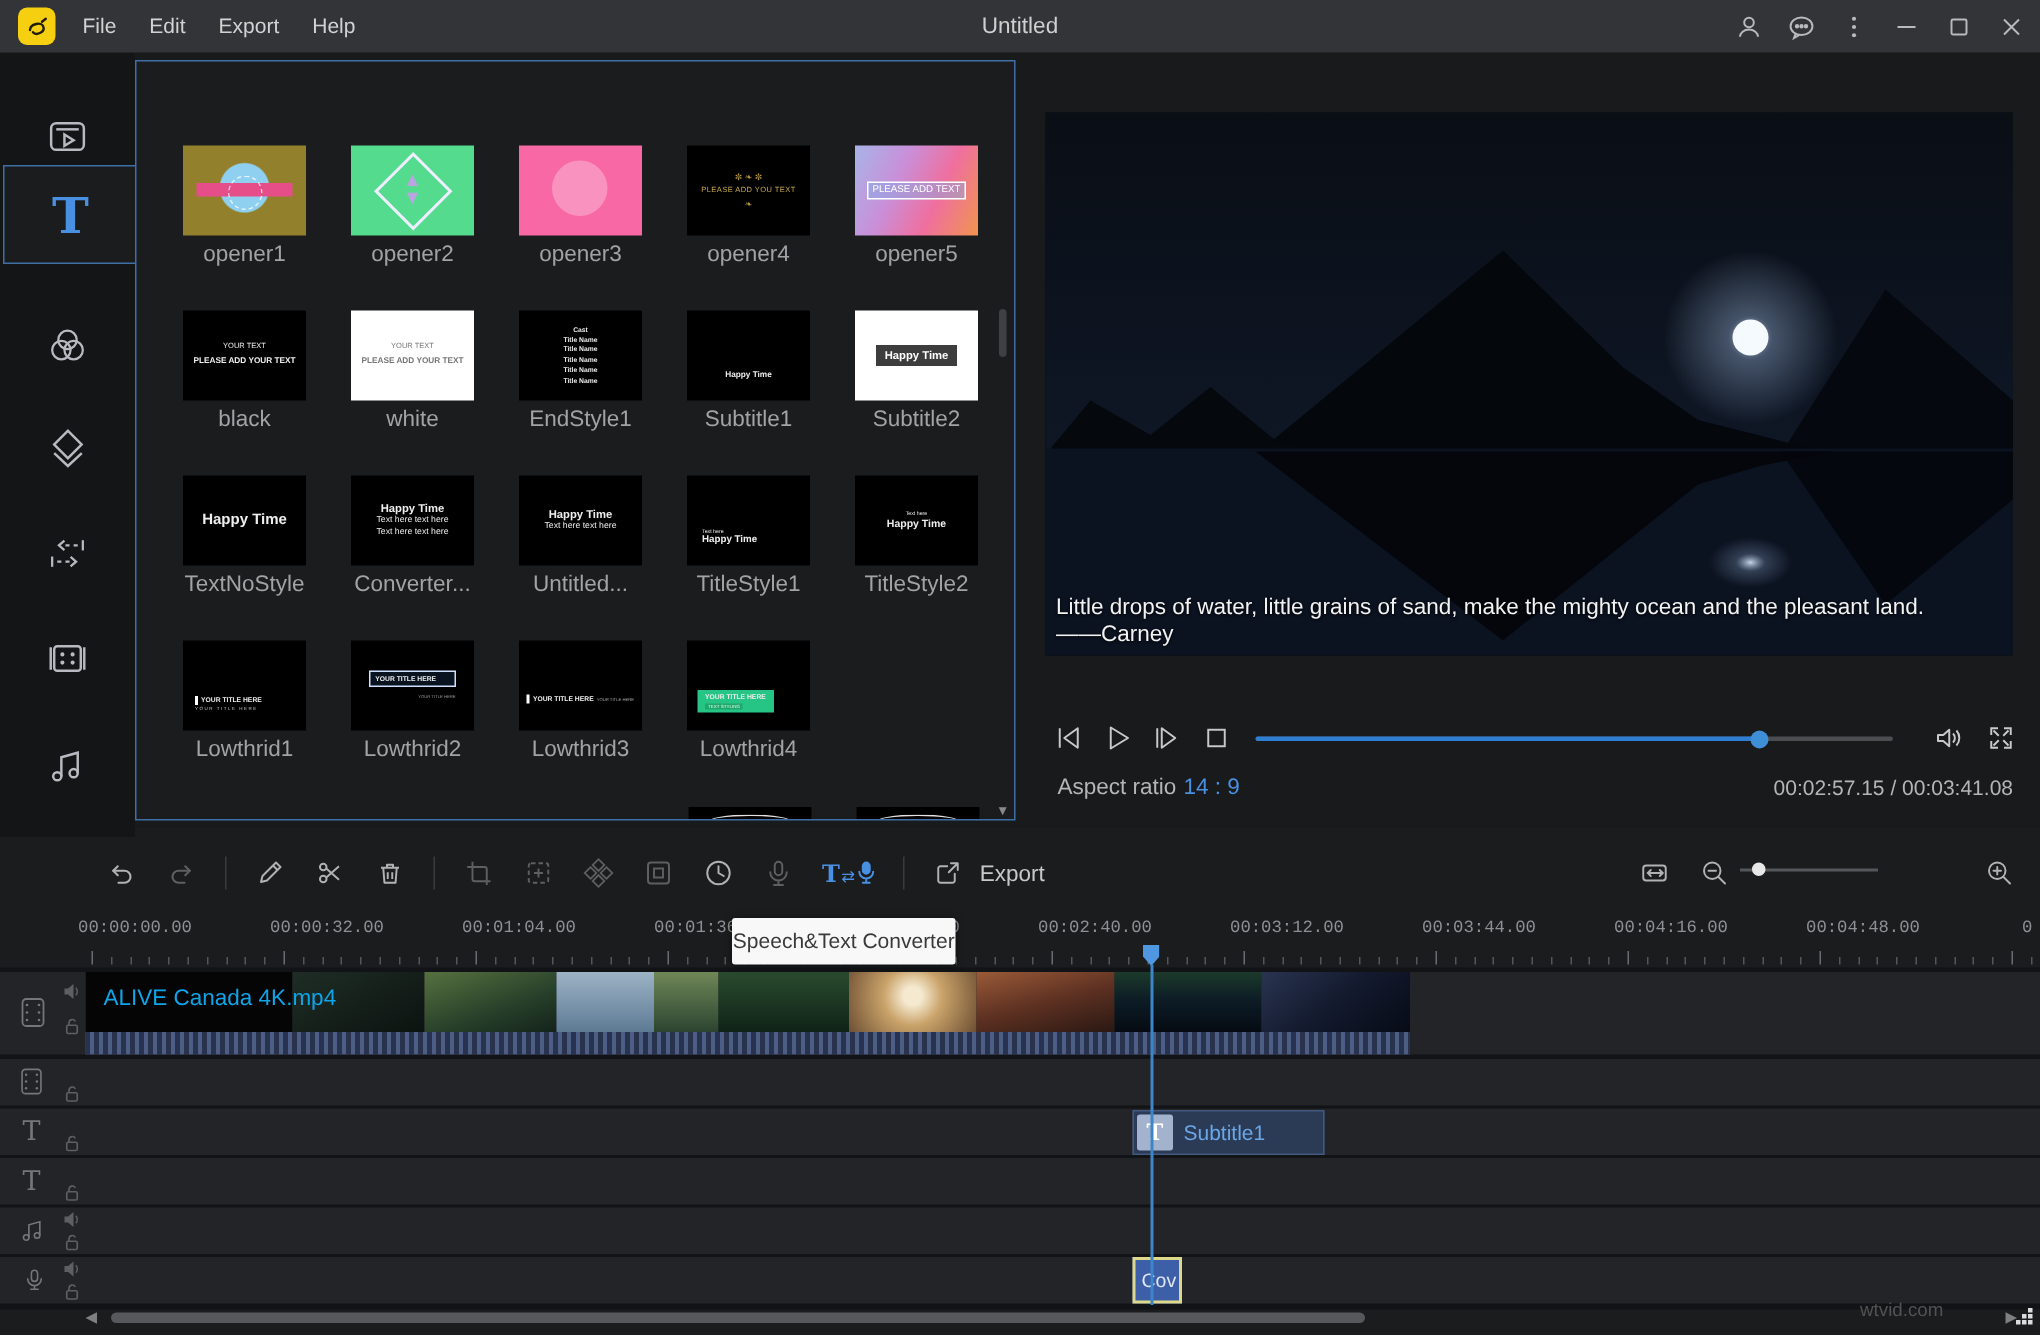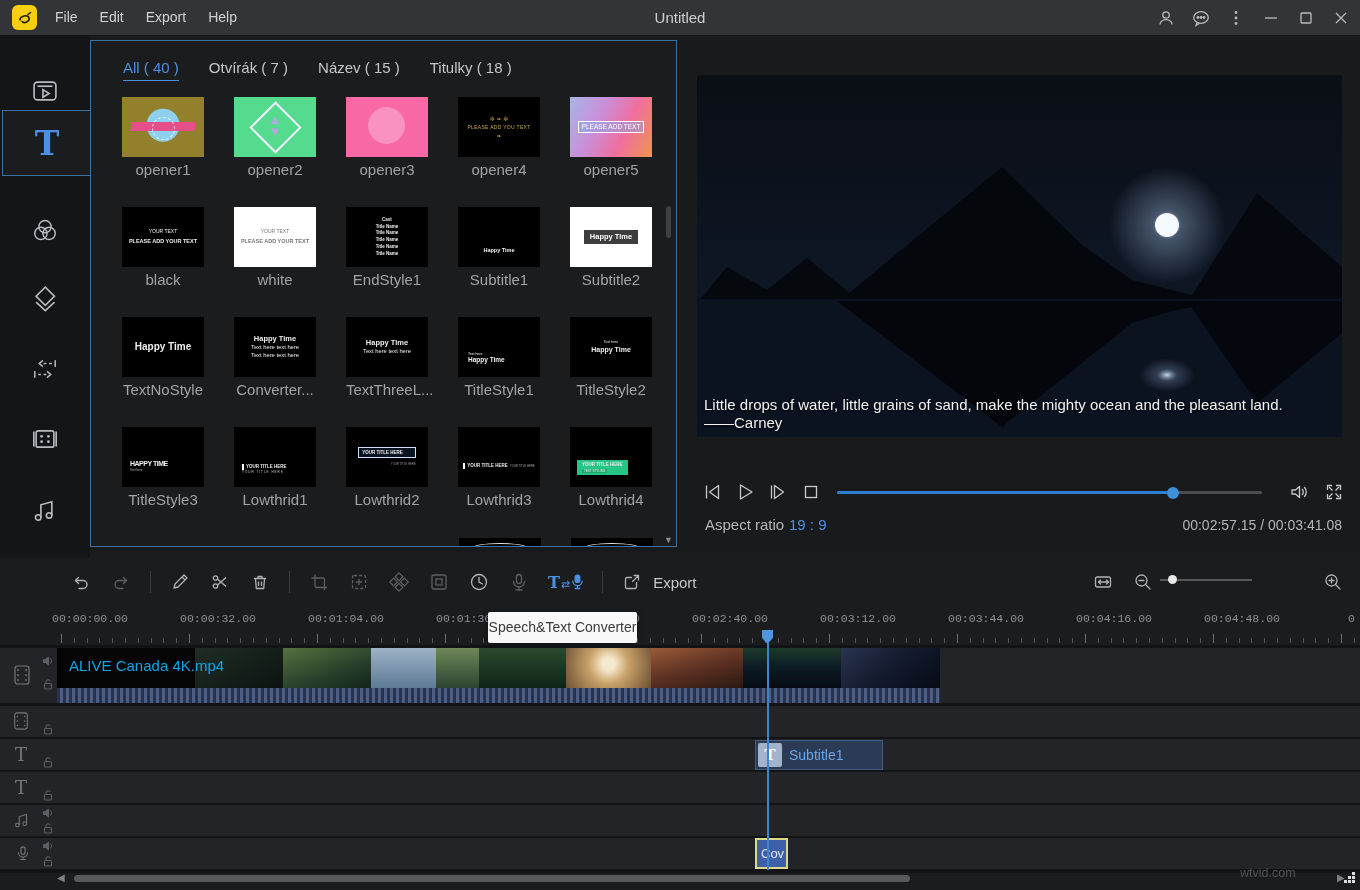--- a/index.html
+++ b/index.html
@@ -292,29 +292,20 @@
         <svg width="32" height="30" viewBox="0 0 22 22" fill="none" stroke="currentColor" stroke-width="1.2">
           <path d="M8 16.5 V7.2 l8-2.2 V15"></path>
             <circle cx="6" cy="16.5" r="2"></circle>
             <circle cx="14" cy="15" r="2"></circle>
           </svg>
         </span>
     </div>
   </aside>
 
   <section class="panel">
-    <div class="tabs">
-  <span class="tab active">All ( 40 )</span>
-
-  <span class="tab">Otvírák ( 7 )</span>
-
-  <span class="tab">Název ( 15 )</span>
-
-  <span class="tab">Titulky ( 18 )</span>
-</div>
     <div class="grid">
   <div class="card">
     <div class="thumb s-opener1">
       <div class="lines"></div>
     </div>
     <div class="tlabel">opener1</div>
   </div>
 
   <div class="card">
     <div class="thumb s-opener2">
@@ -420,21 +411,21 @@
     <div class="tlabel">Converter...</div>
   </div>
 
   <div class="card">
     <div class="thumb s-texttwo">
       <div class="lines">
               <div class="ln ln0">Happy Time</div>
               <div class="ln ln1">Text here text here</div>
             </div>
     </div>
-    <div class="tlabel">TextThreeL...</div>
+    <div class="tlabel">Untitled...</div>
   </div>
 
   <div class="card">
     <div class="thumb s-titlestyle1">
       <div class="lines">
               <div class="ln ln0">Text here</div>
               <div class="ln ln1">Happy Time</div>
             </div>
     </div>
     <div class="tlabel">TitleStyle1</div>
@@ -443,29 +434,20 @@
   <div class="card">
     <div class="thumb s-titlestyle2">
       <div class="lines">
               <div class="ln ln0">Text here</div>
               <div class="ln ln1">Happy Time</div>
             </div>
     </div>
     <div class="tlabel">TitleStyle2</div>
   </div>
 
-  <div class="card">
-    <div class="thumb s-titlestyle3">
-      <div class="lines">
-              <div class="ln ln0">HAPPY TIME</div>
-              <div class="ln ln1">Text here</div>
-            </div>
-    </div>
-    <div class="tlabel">TitleStyle3</div>
-  </div>
 
   <div class="card">
     <div class="thumb s-lowthrid1">
       <div class="lines">
               <div class="ln ln0">YOUR TITLE HERE</div>
               <div class="ln ln1">YOUR TITLE HERE</div>
             </div>
     </div>
     <div class="tlabel">Lowthrid1</div>
   </div>
@@ -578,21 +560,21 @@
       </svg>
     </span>
   <span class="pctl" style="left:1323px;">
     <svg width="22" height="22" viewBox="0 0 22 22" fill="none" stroke="currentColor" stroke-width="1.3">
       <path d="M4.5 9 V4.5 H9 M13 4.5 H17.5 V9 M17.5 13 V17.5 H13 M9 17.5 H4.5 V13"></path>
       <path d="M6 6 l3.5 3.5 M16 6 l-3.5 3.5 M16 16 l-3.5 -3.5 M6 16 l3.5 -3.5"></path>
       </svg>
     </span>
 
   <span class="aspect-label">Aspect ratio</span>
-  <span class="aspect-value">19 : 9</span>
+  <span class="aspect-value">14 : 9</span>
   <span class="timecode">00:02:57.15 / 00:03:41.08</span>
 
   <div class="tlband"></div>
 
   <div class="toolbar">
     <div class="tb-left">
       <span class="tbi">
         <svg width="22" height="22" viewBox="0 0 22 22" fill="none" stroke="currentColor" stroke-width="1.4" stroke-linecap="round" stroke-linejoin="round">
           <path d="M5.5 9.5 H13 a4 4 0 0 1 0 8 H9"></path>
             <path d="M8.5 6.5 L5.5 9.5 l3 3"></path>

